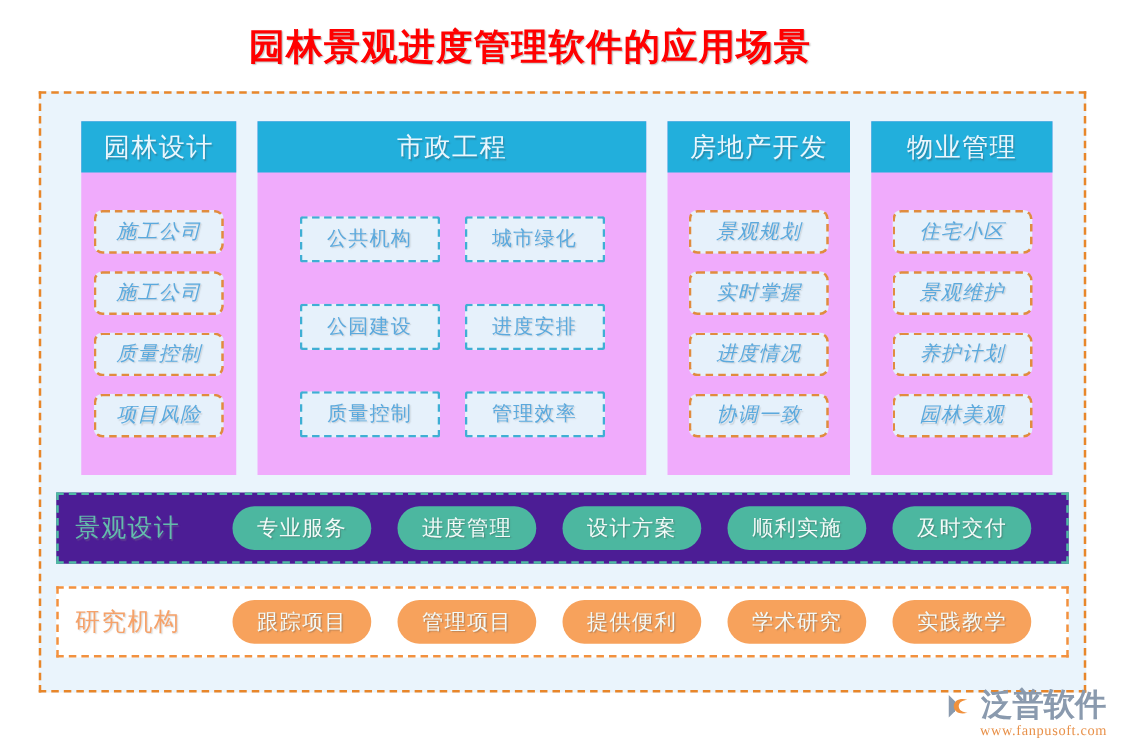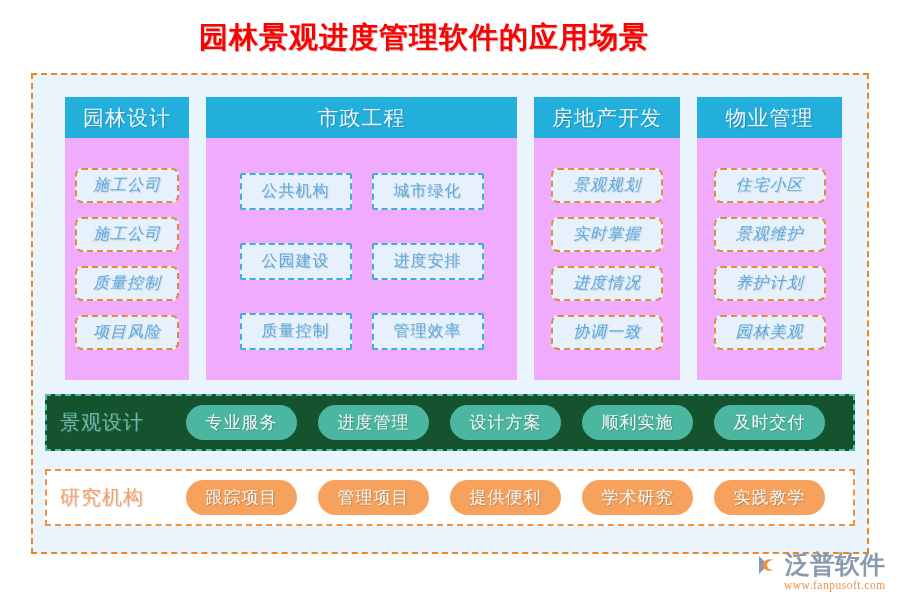--- a/index.html
+++ b/index.html
@@ -144,21 +144,21 @@
     height: 57px;
     display: flex;
     align-items: center;
     padding-left: 13px;
     gap: 21px;
   }
 
   .band-green {
     top: 319px;
     border: 2px dashed #4FBCA3;
-    background: #14532d;
+    background: #4c1d95;
   }
 
   .band-orange {
     top: 394px;
     border: 2px dashed #F2913F;
     background: #FFFFFF;
   }
 
   .band-label {
     font-size: 20px;

